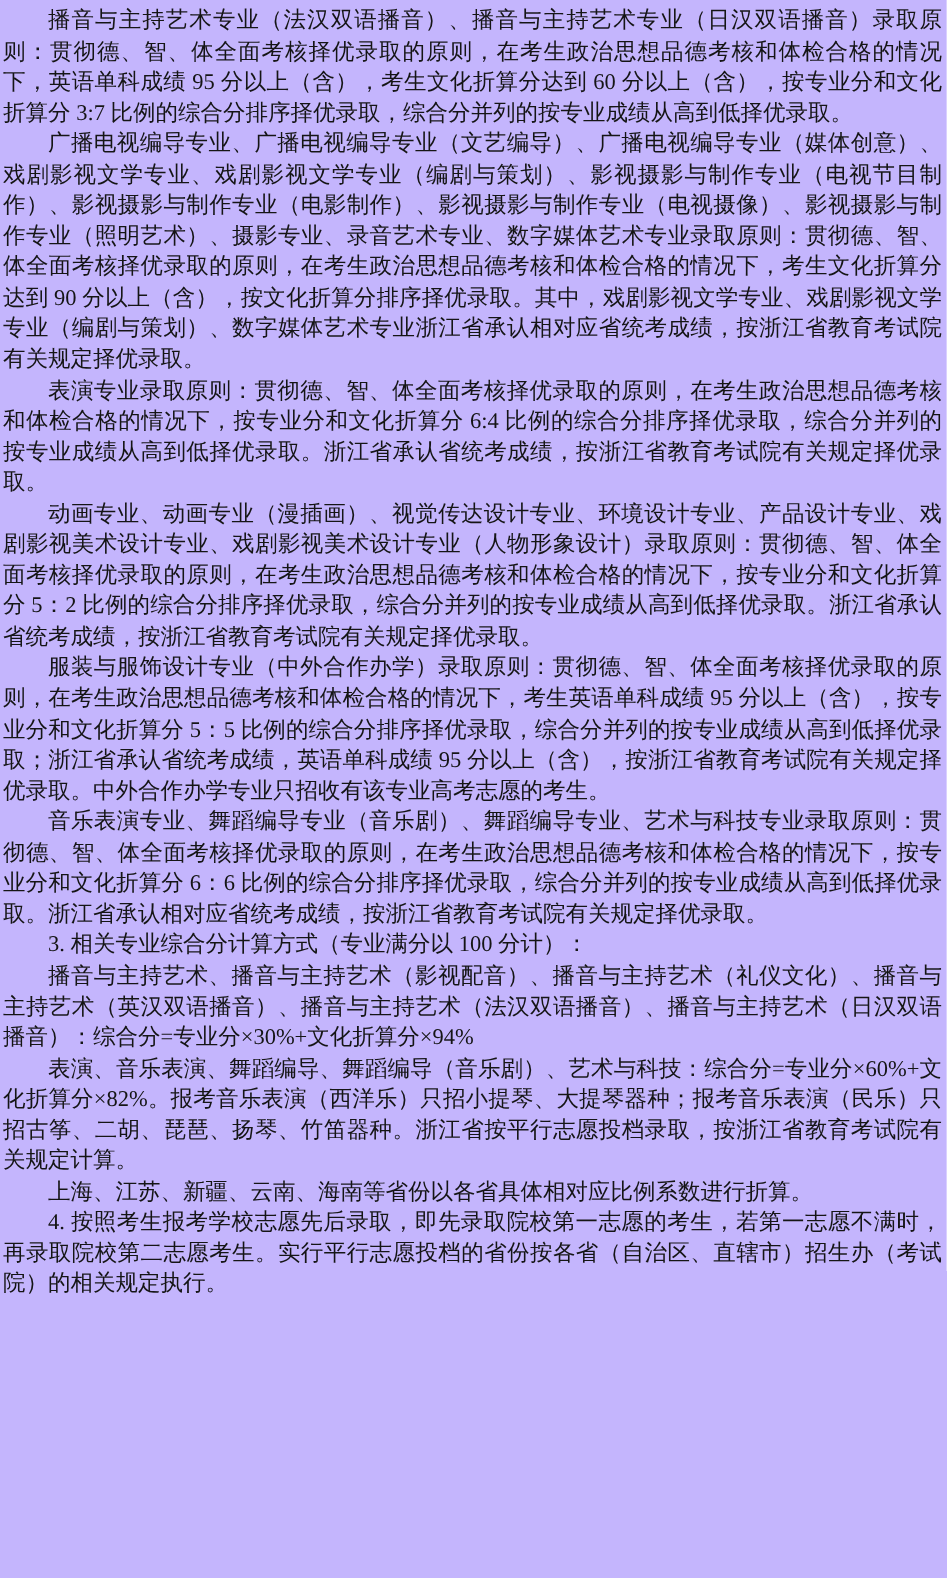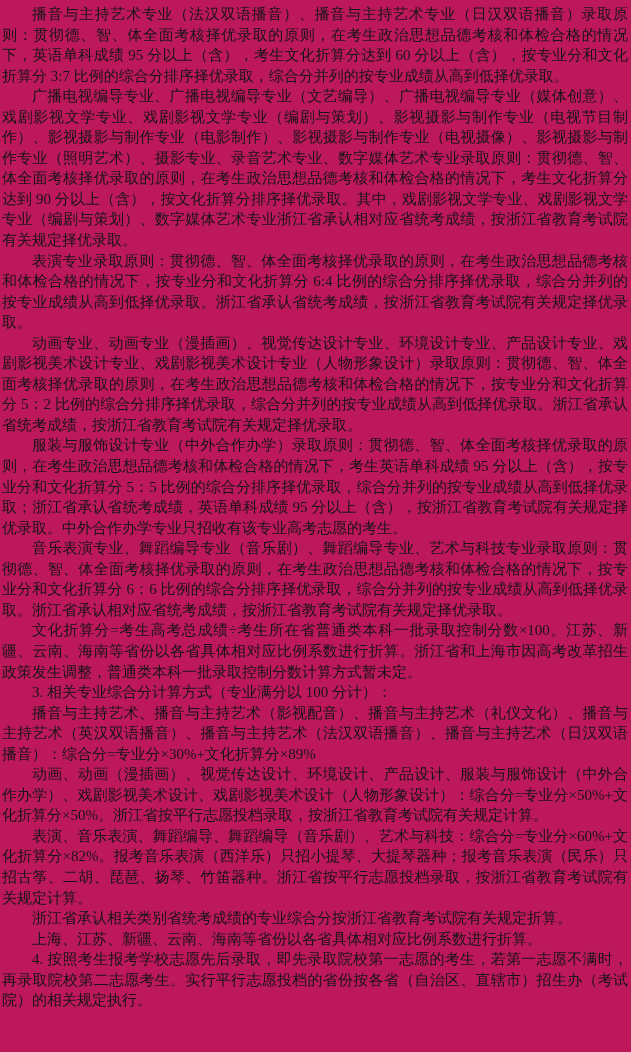--- a/index.html
+++ b/index.html
@@ -10,21 +10,21 @@
   body {
     width: 631px;
     height: 1052px;
     overflow: hidden;
   }
   .page {
     box-sizing: border-box;
     width: 631px;
     height: 1052px;
     padding: 4px 3px 0 2px;
-    background: #be185d;
+    background: #c4b5fd;
     color: #151515;
     font-family: "Liberation Serif", "DejaVu Serif", serif;
     font-size: 15px;
     line-height: 20.55px;
     text-align: justify;
     text-justify: inter-ideograph;
   }
   .page p {
     margin: 0;
     padding: 0;
@@ -35,21 +35,18 @@
 </head>
 <body>
 
 <div class="page">
   <p>播音与主持艺术专业（法汉双语播音）、播音与主持艺术专业（日汉双语播音）录取原则：贯彻德、智、体全面考核择优录取的原则，在考生政治思想品德考核和体检合格的情况下，英语单科成绩 95 分以上（含），考生文化折算分达到 60 分以上（含），按专业分和文化折算分 3:7 比例的综合分排序择优录取，综合分并列的按专业成绩从高到低择优录取。</p>
   <p>广播电视编导专业、广播电视编导专业（文艺编导）、广播电视编导专业（媒体创意）、戏剧影视文学专业、戏剧影视文学专业（编剧与策划）、影视摄影与制作专业（电视节目制作）、影视摄影与制作专业（电影制作）、影视摄影与制作专业（电视摄像）、影视摄影与制作专业（照明艺术）、摄影专业、录音艺术专业、数字媒体艺术专业录取原则：贯彻德、智、体全面考核择优录取的原则，在考生政治思想品德考核和体检合格的情况下，考生文化折算分达到 90 分以上（含），按文化折算分排序择优录取。其中，戏剧影视文学专业、戏剧影视文学专业（编剧与策划）、数字媒体艺术专业浙江省承认相对应省统考成绩，按浙江省教育考试院有关规定择优录取。</p>
   <p>表演专业录取原则：贯彻德、智、体全面考核择优录取的原则，在考生政治思想品德考核和体检合格的情况下，按专业分和文化折算分 6:4 比例的综合分排序择优录取，综合分并列的按专业成绩从高到低择优录取。浙江省承认省统考成绩，按浙江省教育考试院有关规定择优录取。</p>
   <p>动画专业、动画专业（漫插画）、视觉传达设计专业、环境设计专业、产品设计专业、戏剧影视美术设计专业、戏剧影视美术设计专业（人物形象设计）录取原则：贯彻德、智、体全面考核择优录取的原则，在考生政治思想品德考核和体检合格的情况下，按专业分和文化折算分 5：2 比例的综合分排序择优录取，综合分并列的按专业成绩从高到低择优录取。浙江省承认省统考成绩，按浙江省教育考试院有关规定择优录取。</p>
   <p>服装与服饰设计专业（中外合作办学）录取原则：贯彻德、智、体全面考核择优录取的原则，在考生政治思想品德考核和体检合格的情况下，考生英语单科成绩 95 分以上（含），按专业分和文化折算分 5：5 比例的综合分排序择优录取，综合分并列的按专业成绩从高到低择优录取；浙江省承认省统考成绩，英语单科成绩 95 分以上（含），按浙江省教育考试院有关规定择优录取。中外合作办学专业只招收有该专业高考志愿的考生。</p>
   <p>音乐表演专业、舞蹈编导专业（音乐剧）、舞蹈编导专业、艺术与科技专业录取原则：贯彻德、智、体全面考核择优录取的原则，在考生政治思想品德考核和体检合格的情况下，按专业分和文化折算分 6：6 比例的综合分排序择优录取，综合分并列的按专业成绩从高到低择优录取。浙江省承认相对应省统考成绩，按浙江省教育考试院有关规定择优录取。</p>
-  <p>文化折算分=考生高考总成绩÷考生所在省普通类本科一批录取控制分数×100。江苏、新疆、云南、海南等省份以各省具体相对应比例系数进行折算。浙江省和上海市因高考改革招生政策发生调整，普通类本科一批录取控制分数计算方式暂未定。</p>
   <p>3. 相关专业综合分计算方式（专业满分以 100 分计）：</p>
-  <p>播音与主持艺术、播音与主持艺术（影视配音）、播音与主持艺术（礼仪文化）、播音与主持艺术（英汉双语播音）、播音与主持艺术（法汉双语播音）、播音与主持艺术（日汉双语播音）：综合分=专业分×30%+文化折算分×89%</p>
-  <p>动画、动画（漫插画）、视觉传达设计、环境设计、产品设计、服装与服饰设计（中外合作办学）、戏剧影视美术设计、戏剧影视美术设计（人物形象设计）：综合分=专业分×50%+文化折算分×50%。浙江省按平行志愿投档录取，按浙江省教育考试院有关规定计算。</p>
+  <p>播音与主持艺术、播音与主持艺术（影视配音）、播音与主持艺术（礼仪文化）、播音与主持艺术（英汉双语播音）、播音与主持艺术（法汉双语播音）、播音与主持艺术（日汉双语播音）：综合分=专业分×30%+文化折算分×94%</p>
   <p>表演、音乐表演、舞蹈编导、舞蹈编导（音乐剧）、艺术与科技：综合分=专业分×60%+文化折算分×82%。报考音乐表演（西洋乐）只招小提琴、大提琴器种；报考音乐表演（民乐）只招古筝、二胡、琵琶、扬琴、竹笛器种。浙江省按平行志愿投档录取，按浙江省教育考试院有关规定计算。</p>
-  <p>浙江省承认相关类别省统考成绩的专业综合分按浙江省教育考试院有关规定折算。</p>
   <p>上海、江苏、新疆、云南、海南等省份以各省具体相对应比例系数进行折算。</p>
   <p>4. 按照考生报考学校志愿先后录取，即先录取院校第一志愿的考生，若第一志愿不满时，再录取院校第二志愿考生。实行平行志愿投档的省份按各省（自治区、直辖市）招生办（考试院）的相关规定执行。</p>
 </div>
 
 </body></html>

